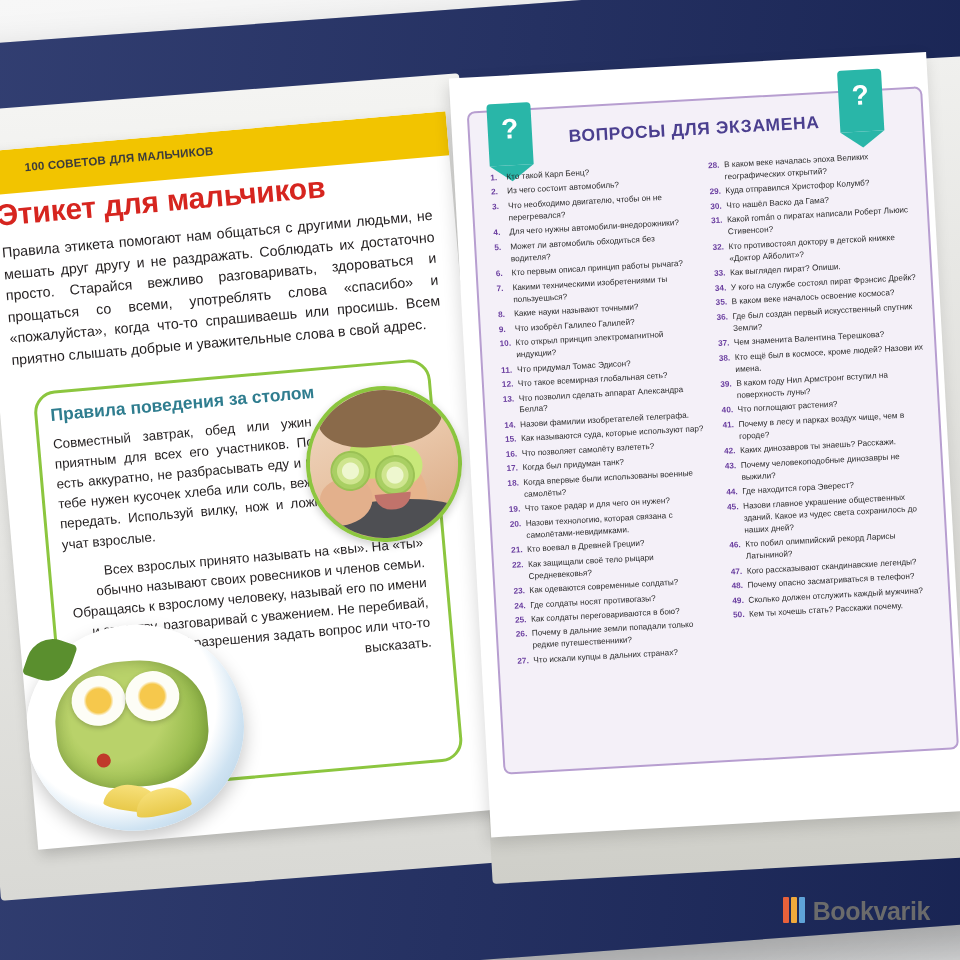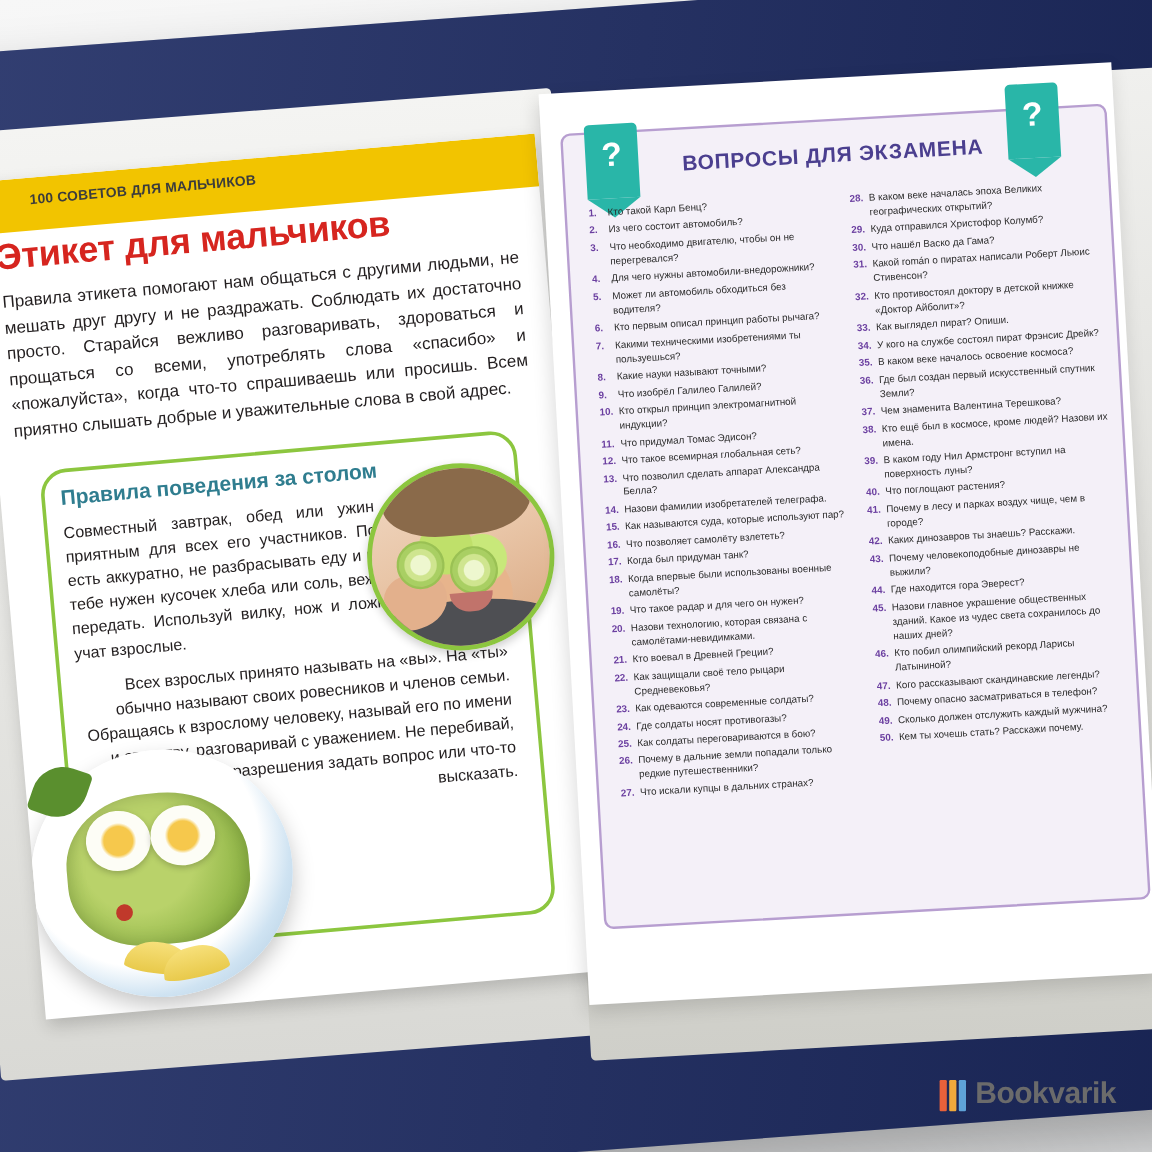--- a/index.html
+++ b/index.html
@@ -307,21 +307,21 @@
     color: #6b3fa0;
     font-weight: bold;
   }
   .q-text { flex: 1; }
 
   
   .watermark {
     position: absolute;
     right: 30px; bottom: 34px;
     display: flex;
-    align-items: flex-end;
+    align-items: flex-start;
     gap: 8px;
   }
   .wm-mark {
     display: flex; gap: 2px; align-items: flex-end;
     height: 26px;
   }
   .wm-mark i { display: block; width: 6px; border-radius: 1px; }
   .wm-mark i:nth-child(1) { height: 26px; background: #e8613a; }
   .wm-mark i:nth-child(2) { height: 26px; background: #f0a93b; }
   .wm-mark i:nth-child(3) { height: 26px; background: #5fa3d8; }

